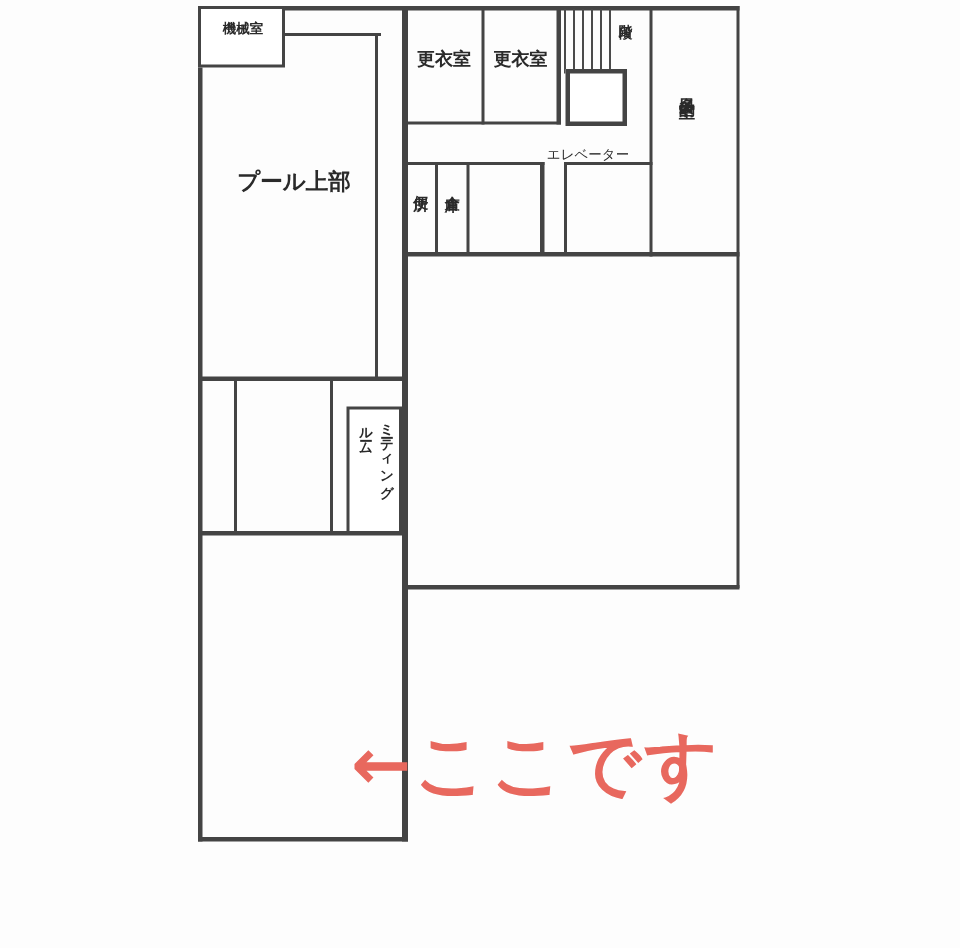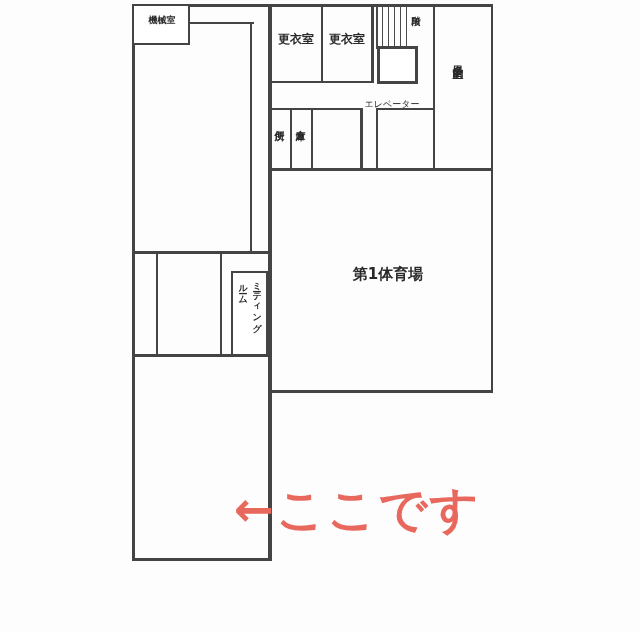--- a/index.html
+++ b/index.html
@@ -47,20 +47,21 @@
   <div class="w" style="left:132px;top:4px;width:361px;height:3px;"></div>
   <div class="w" style="left:132px;top:4px;width:3px;height:557px;"></div>
   <div class="w" style="left:491px;top:4px;width:2px;height:388px;"></div>
   <div class="w" style="left:268px;top:4px;width:4px;height:557px;"></div>
 
   <div class="box" style="left:132px;top:4px;width:58px;height:41px;"></div>
   <div class="lbl center s9" style="left:136px;top:16px;width:52px;">機械室</div>
 
   <div class="w" style="left:188px;top:22px;width:66px;height:2px;"></div>
   <div class="w" style="left:250px;top:22px;width:2px;height:231px;"></div>
+  <div class="lbl center s15" style="left:146px;top:113px;width:100px;">プール上部</div>
 
   <div class="w" style="left:270px;top:81px;width:104px;height:2px;"></div>
   <div class="w" style="left:321px;top:4px;width:2px;height:79px;"></div>
   <div class="w" style="left:371px;top:4px;width:3px;height:79px;"></div>
   <div class="lbl center s12" style="left:272px;top:33px;width:48px;">更衣室</div>
   <div class="lbl center s12" style="left:323px;top:33px;width:48px;">更衣室</div>
 
   <div class="hatch" style="left:376px;top:6px;width:36px;height:43px;"></div>
   <div class="lbl vert s9" style="left:411px;top:9px;height:34px;font-weight:bold;">階段</div>
 
@@ -74,21 +75,20 @@
   <div class="w" style="left:376px;top:108px;width:59px;height:2px;"></div>
   <div class="w" style="left:270px;top:168px;width:223px;height:3px;"></div>
   <div class="w" style="left:290px;top:108px;width:2px;height:62px;"></div>
   <div class="w" style="left:311px;top:108px;width:2px;height:62px;"></div>
   <div class="w" style="left:360px;top:108px;width:3px;height:62px;"></div>
   <div class="w" style="left:376px;top:108px;width:2px;height:62px;"></div>
   <div class="lbl vert s10" style="left:274px;top:122px;height:42px;">便所</div>
   <div class="lbl vert s10" style="left:295px;top:122px;height:42px;">倉庫</div>
 
   <div class="w" style="left:268px;top:390px;width:225px;height:3px;"></div>
-  <div class="lbl center s15" style="left:333px;top:266px;width:110px;">第1体育場</div>
 
   <div class="w" style="left:132px;top:251px;width:139px;height:3px;"></div>
   <div class="w" style="left:156px;top:252px;width:2px;height:103px;"></div>
   <div class="w" style="left:220px;top:252px;width:2px;height:103px;"></div>
   <div class="box" style="left:231px;top:271px;width:37px;height:85px;"></div>
   <div class="lbl vert s9" style="left:252px;top:276px;height:76px;letter-spacing:0;">ミーティング</div>
   <div class="lbl vert s9" style="left:238px;top:278px;height:60px;letter-spacing:0;">ルーム</div>
   <div class="w" style="left:132px;top:354px;width:140px;height:3px;"></div>
 
   <div class="w" style="left:132px;top:558px;width:140px;height:3px;"></div>

